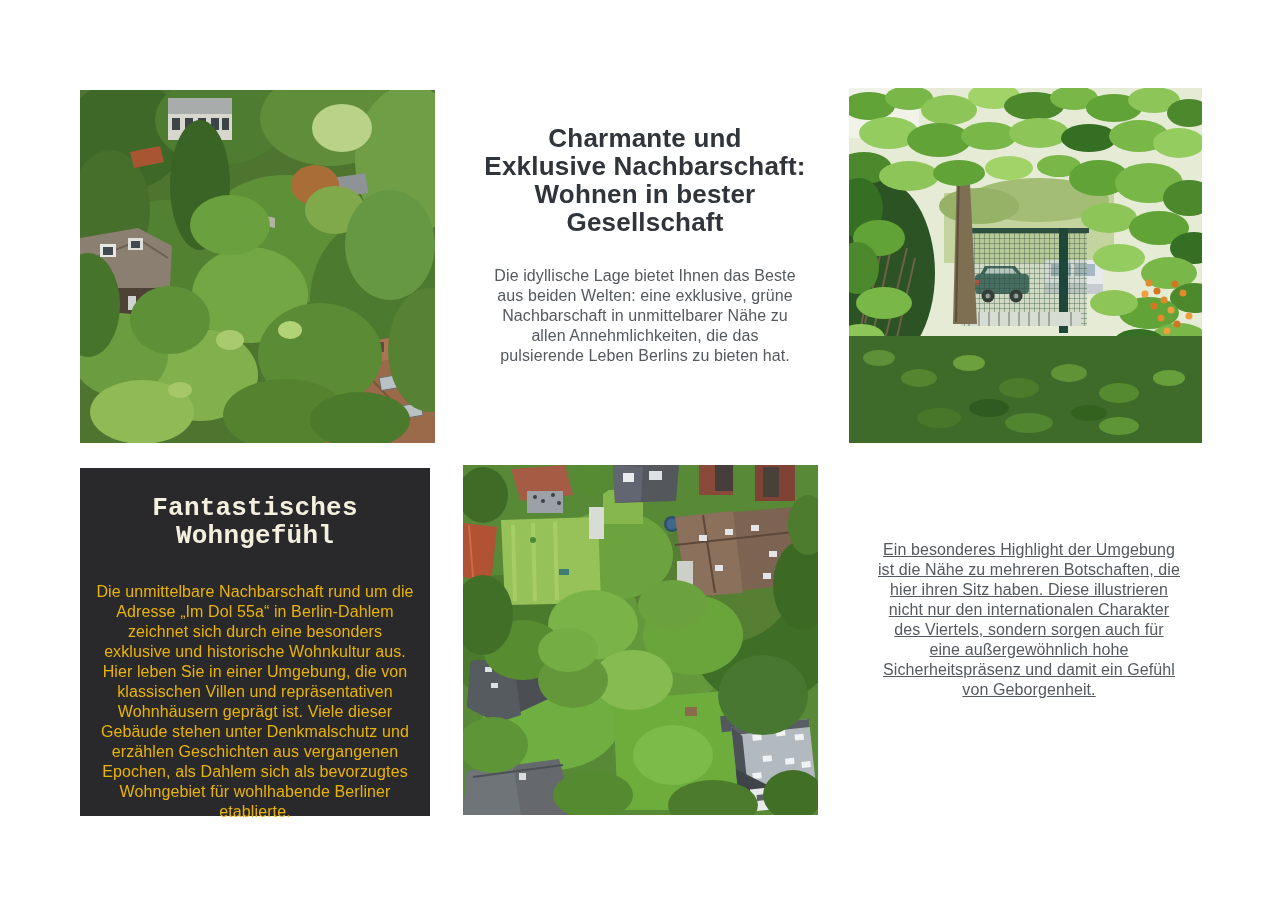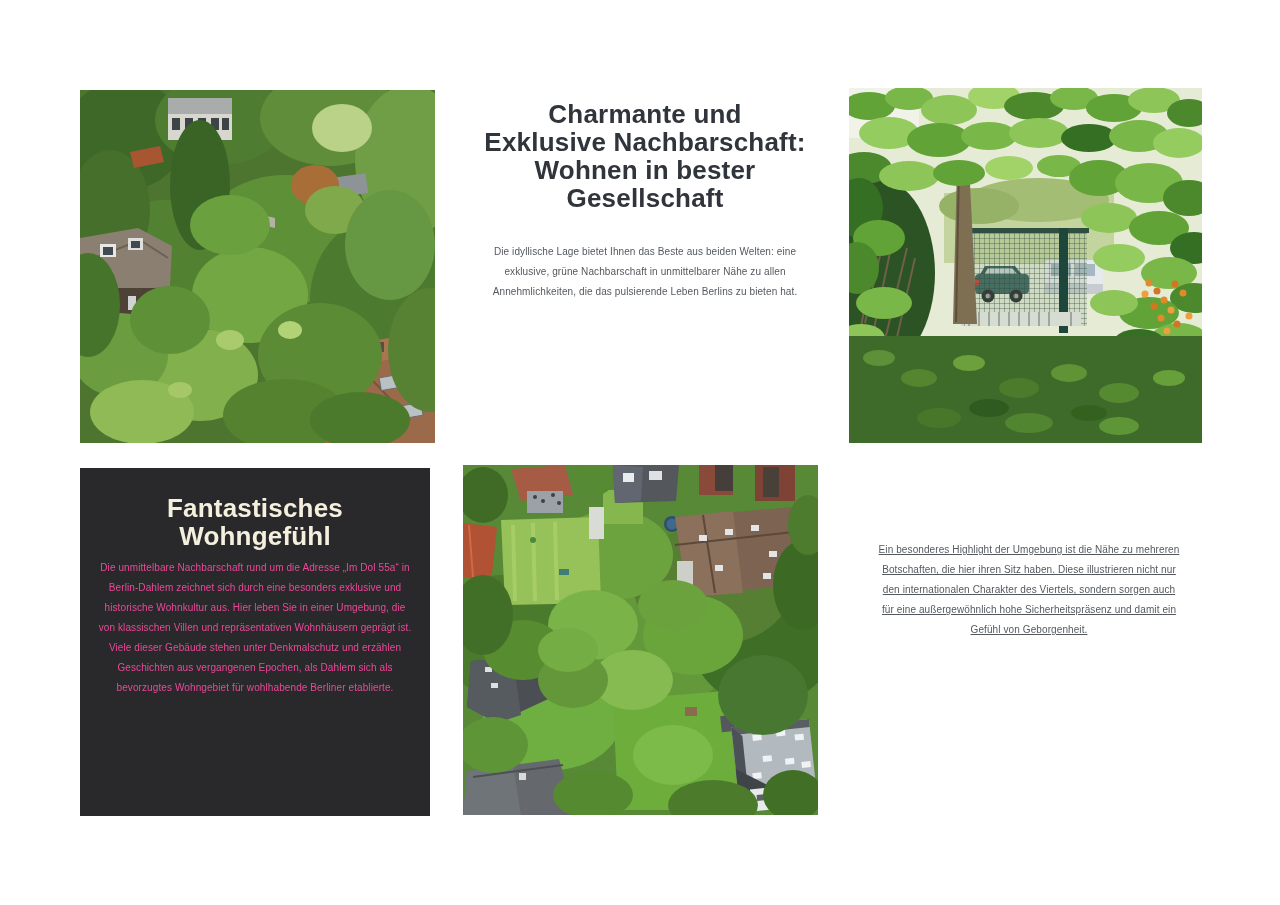--- a/index.html
+++ b/index.html
@@ -11,48 +11,48 @@
     overflow:hidden;
   }
   .photo{position:absolute;overflow:hidden;}
   .photo svg{display:block;width:100%;height:100%;}
 
   .photo-top-left{left:80px;top:90px;width:355px;height:353px;}
   .photo-top-right{left:849px;top:88px;width:353px;height:355px;}
   .photo-bottom-center{left:463px;top:465px;width:355px;height:350px;}
 
   .textblock{position:absolute;text-align:center;}
-  .tb-top-center{left:450px;top:100px;width:390px;}
+  .tb-top-center{left:450px;top:124px;width:390px;}
   .tb-bottom-right{left:868px;top:508px;width:322px;}
 
   .heading{
     margin:0;
     font-size:26px;line-height:28px;font-weight:700;
     letter-spacing:0.2px;
     color:#30343b;
     white-space:pre-line;
   }
   .para{
     margin:30px auto 0 auto;
-    font-size:10px;line-height:20px;
+    font-size:16px;line-height:20px;
     color:#54595f;
     letter-spacing:0.1px;
   }
   .tb-top-center .para{max-width:312px;}
   .tb-bottom-right .para{max-width:304px;margin-top:32px;text-decoration:underline;}
 
   .dark-card{
     position:absolute;left:80px;top:468px;width:350px;height:348px;
     background:#29292b;
     box-sizing:border-box;
     padding:26px 16px 0 16px;
     text-align:center;
   }
-  .dark-card .heading{color:#f5efde;}
-  .dark-card .para{color:#ec4899;max-width:318px;margin-top:8px;}
+  .dark-card .heading{color:#f5efde;font-family:Liberation Mono, monospace;}
+  .dark-card .para{color:#eab308;max-width:318px;margin-top:32px;}
 </style>
 </head>
 <body>
 
 <div class="page">
 
   <div class="photo photo-top-left">
     <svg viewBox="0 0 355 353" preserveAspectRatio="none">
       <rect width="355" height="353" fill="#4d7530"></rect>
       <g>

